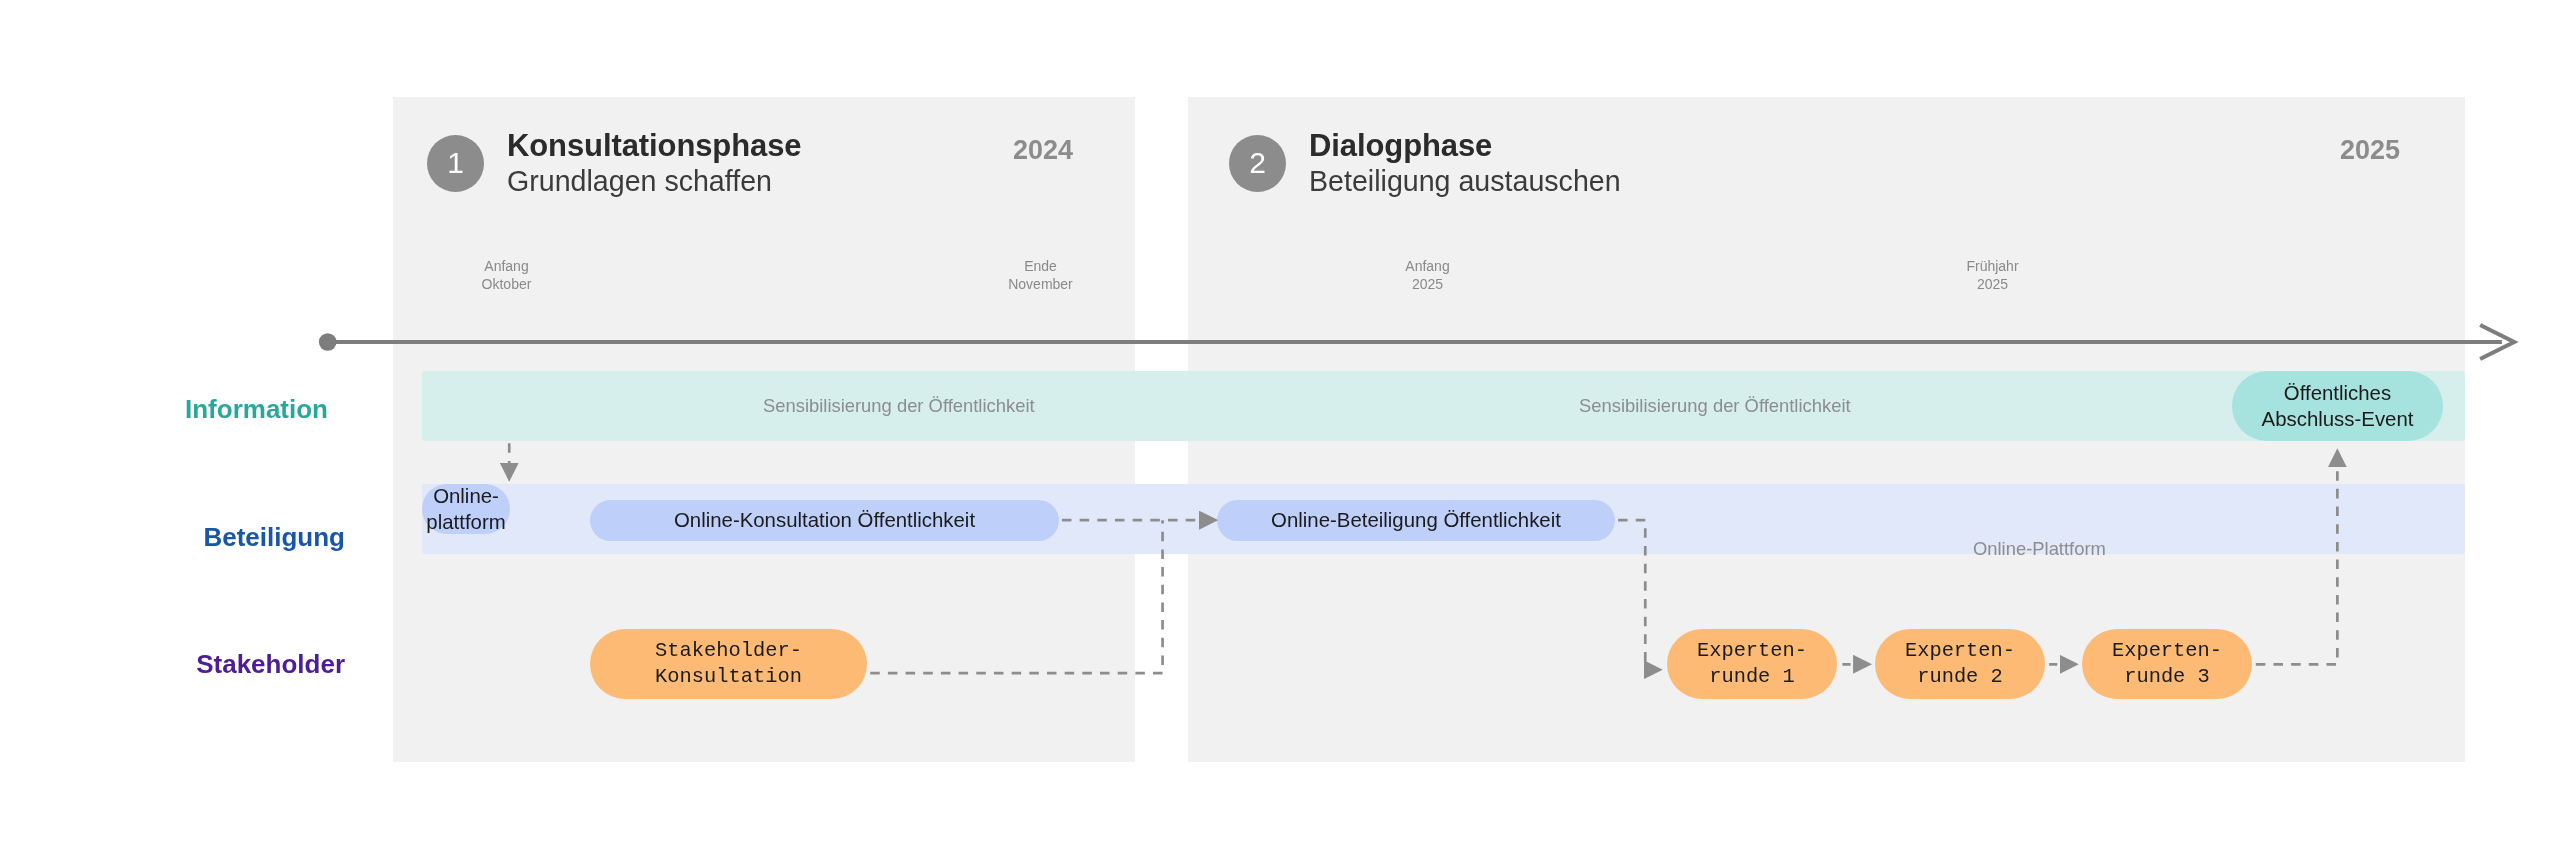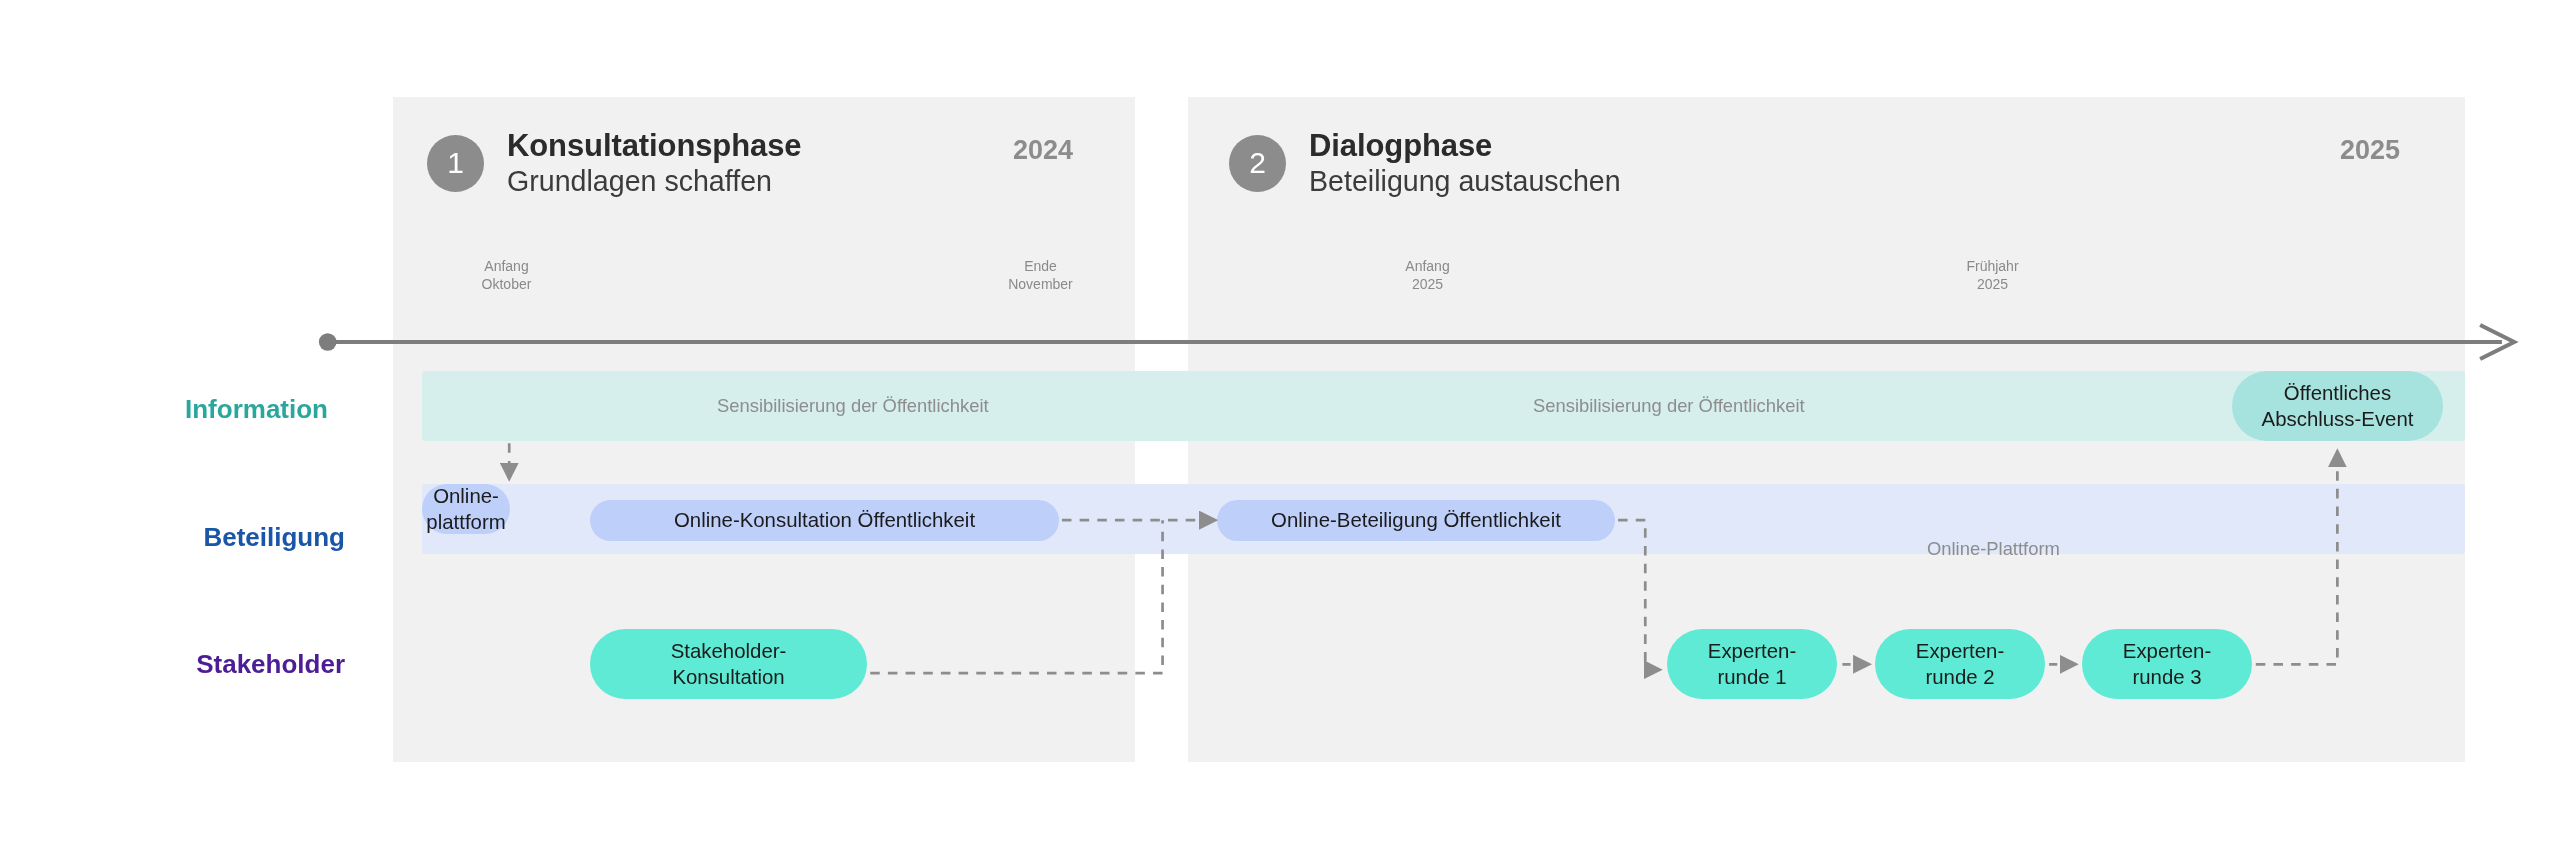--- a/index.html
+++ b/index.html
@@ -53,26 +53,27 @@
 
   
   .pill{
     position:absolute;border-radius:679px;
     display:flex;align-items:center;justify-content:center;
     text-align:center;color:#1b1b1b;font-size:20.4px;line-height:1.28;
     box-sizing:border-box;padding:0 9.5px;
   }
   .pill.teal{background:#a6e2de;}
   .pill.blue{background:#becffa;}
-  .pill.purple{background:#5eead4;}
+  .pill.purple{background:#fdba74;font-family:Liberation Mono, monospace;}
 
   
   .band-caption{
     position:absolute;font-size:18.4px;color:#8d8d8d;text-align:center;
     white-space:nowrap;
+    margin-left:46px;
   }
 
   
   #connectors{position:absolute;left:0;top:0;width:2576px;height:854px;pointer-events:none;}
 </style>
 </head>
 <body>
 
 <div id="stage">
 

